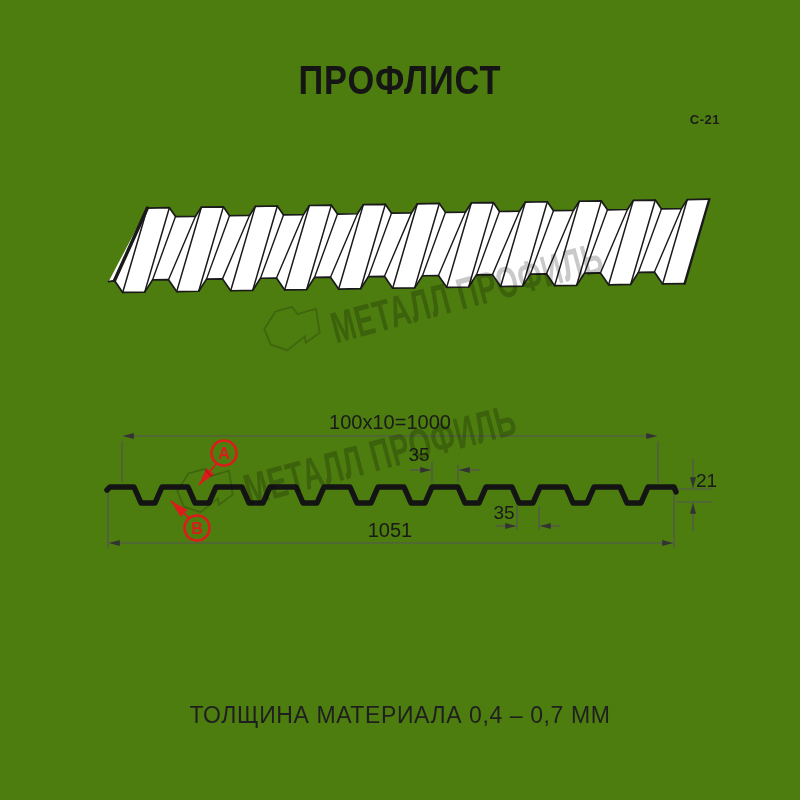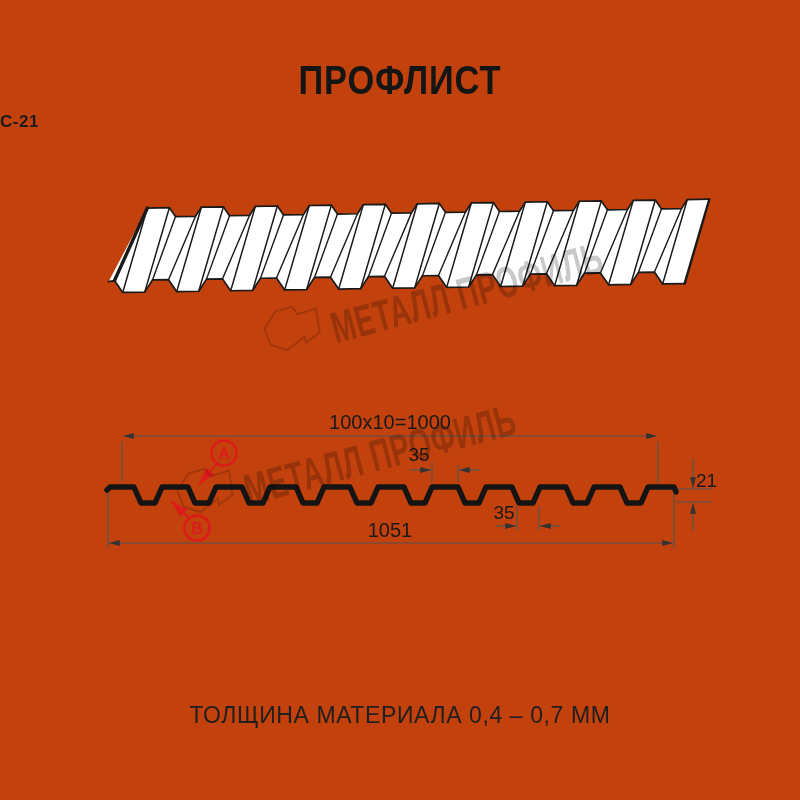--- a/index.html
+++ b/index.html
@@ -1,23 +1,23 @@
 <!DOCTYPE html>
 <html><head>
 <meta charset="utf-8">
 <style>
   html,body{margin:0;padding:0;background:#fff;}
-  #canvas{position:relative;width:800px;height:800px;background:#c2410c;overflow:hidden;
+  #canvas{position:relative;width:800px;height:800px;background:#4d7c0f;overflow:hidden;
           font-family:"Liberation Sans","DejaVu Sans",sans-serif;}
   
   .hdr{position:absolute;left:0;top:58px;width:800px;text-align:center;}
   .title{display:inline-block;font-size:40px;font-weight:bold;color:#151515;
          letter-spacing:1px;transform:scaleX(.86);transform-origin:center;}
-  .subtitle{position:absolute;left:0;top:112px;width:720px;text-align:left;
-            font-size:17px;font-weight:bold;color:#1c1c1c;letter-spacing:.5px;}
+  .subtitle{position:absolute;left:0;top:112px;width:720px;text-align:right;
+            font-size:13px;font-weight:bold;color:#1c1c1c;letter-spacing:.5px;}
   
   .footer{position:absolute;left:0;top:702px;width:800px;text-align:center;
           font-size:23px;font-weight:500;color:#1f1f1f;letter-spacing:.6px;}
   
   #draw{position:absolute;left:0;top:0;}
   
   .wm{position:absolute;display:flex;align-items:center;gap:10px;
       mix-blend-mode:multiply;white-space:nowrap;pointer-events:none;}
   .wm-text{display:inline-block;font-weight:bold;font-size:44px;letter-spacing:1px;
            color:#c9c9c9;transform:rotate(-15deg) scaleX(.64);transform-origin:left center;}

